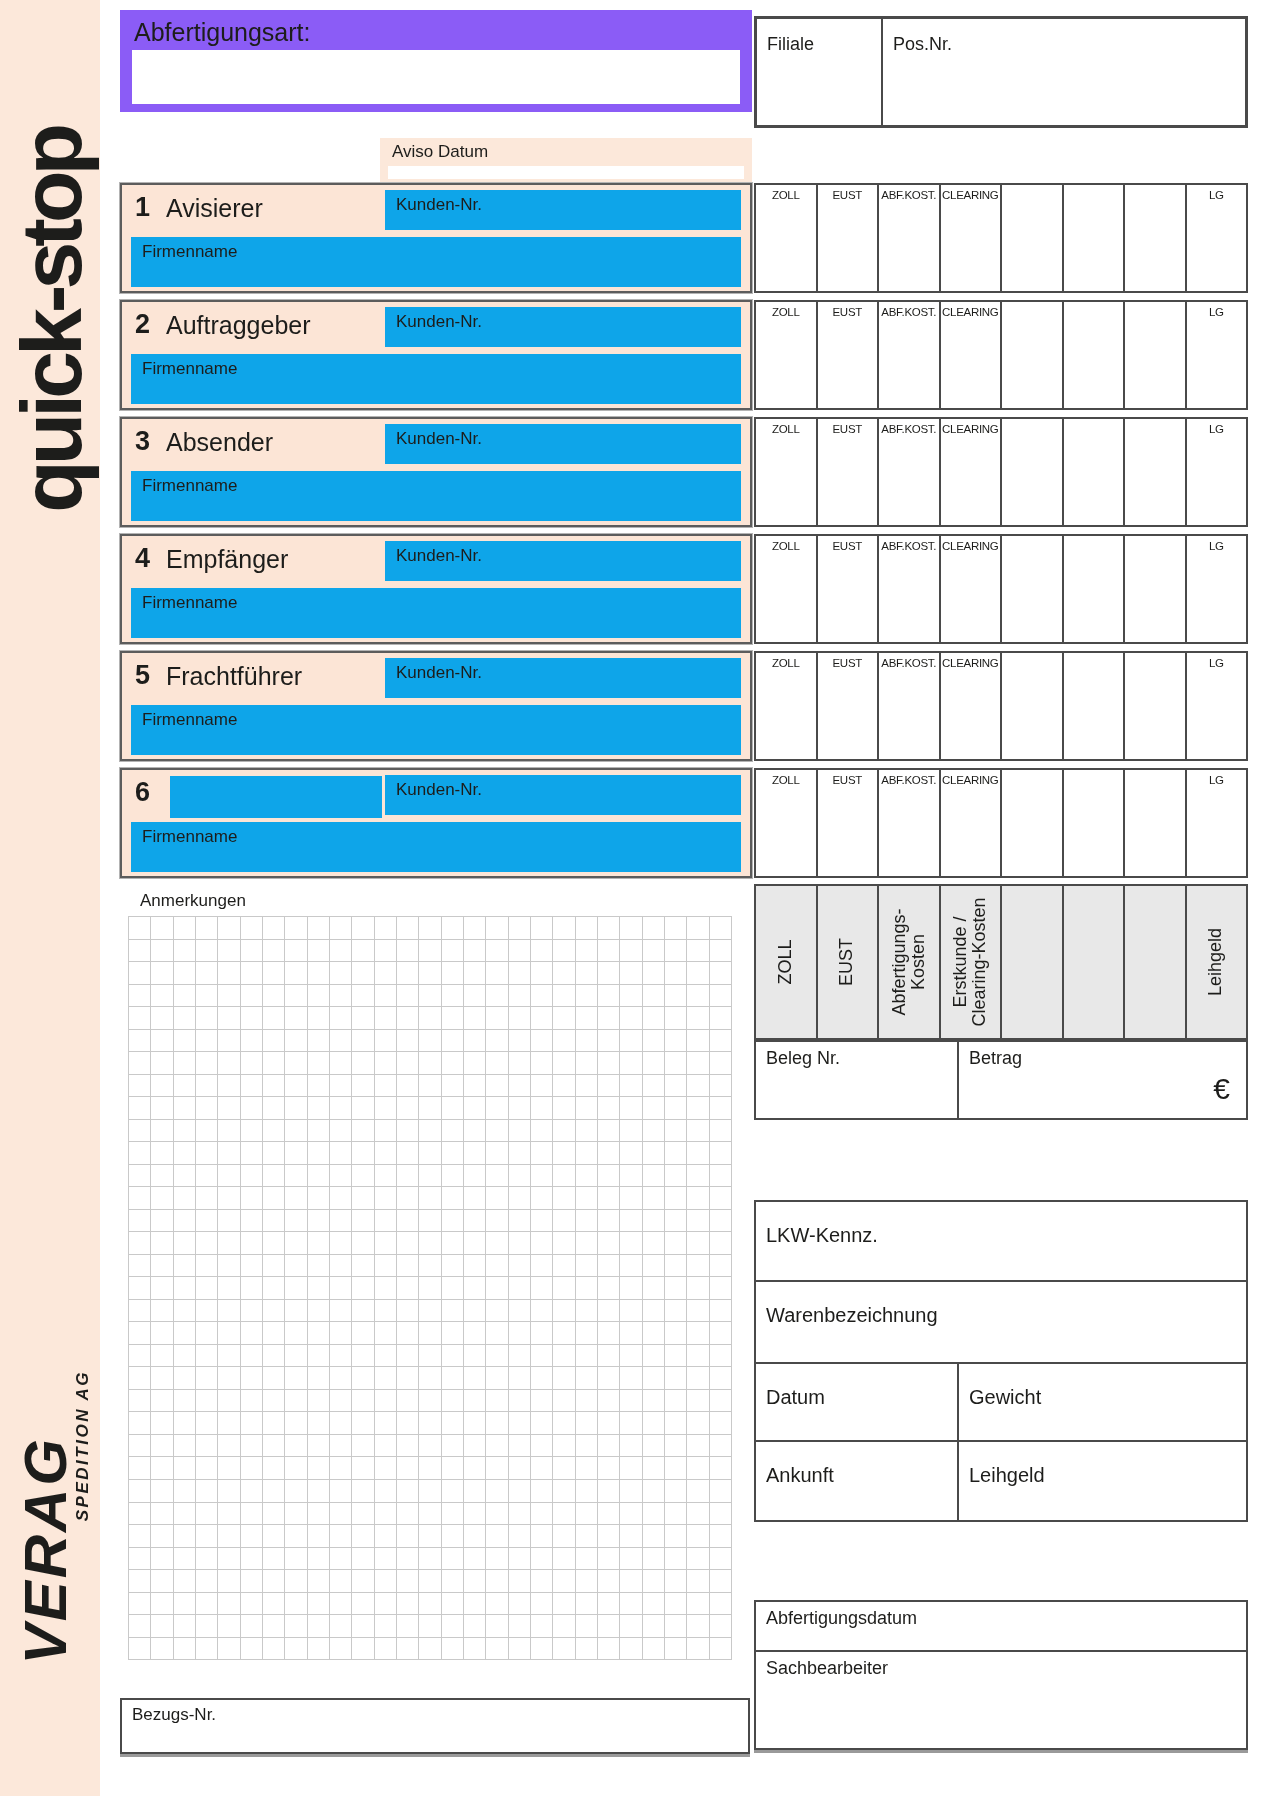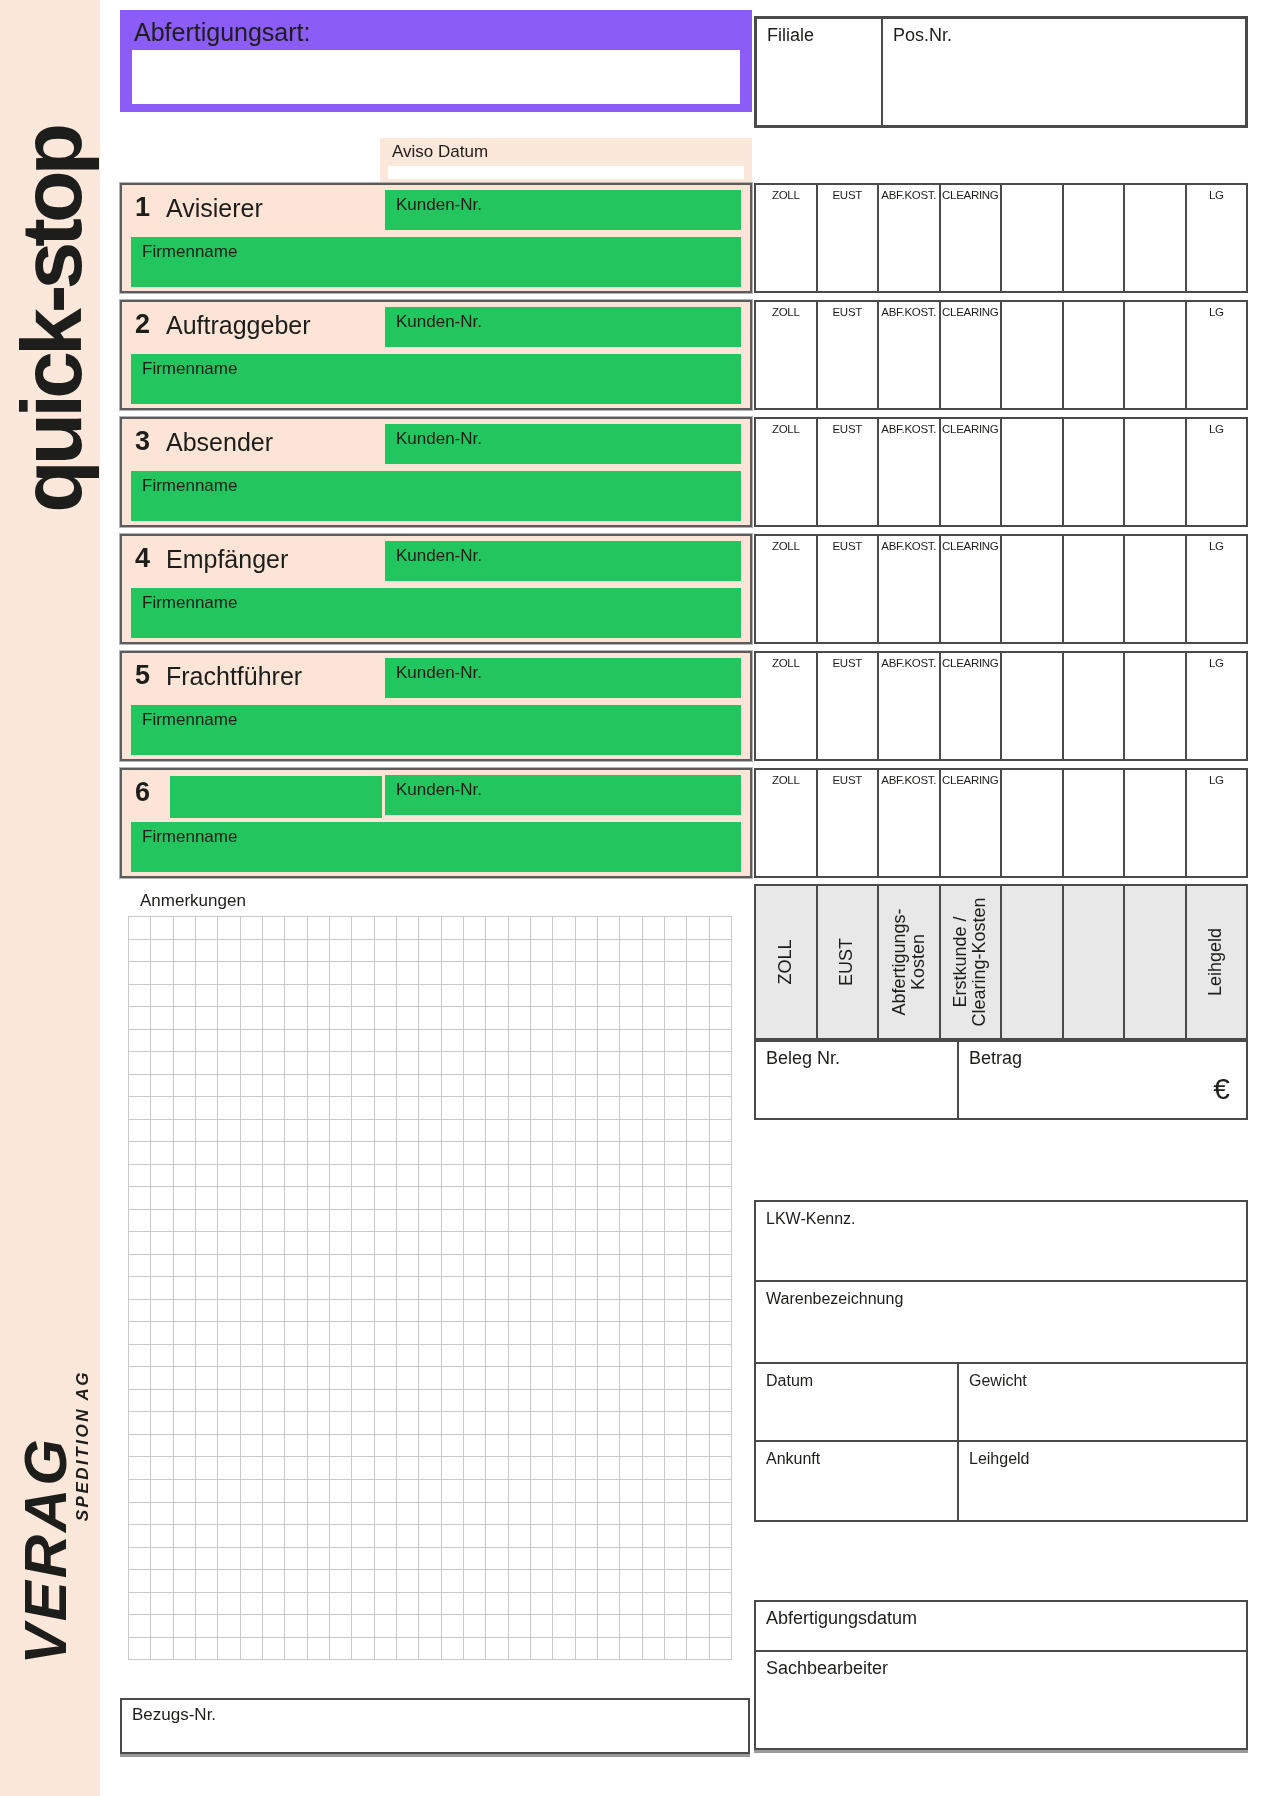--- a/index.html
+++ b/index.html
@@ -19,38 +19,38 @@
              display:flex;align-items:center;justify-content:center;}
   .logo-sped .vtext{font-size:17px;font-weight:bold;font-style:italic;letter-spacing:2.5px;}
 
   
   .graybox{position:absolute;left:120px;top:10px;width:632px;height:102px;background:#8b5cf6;}
   .graybox-label{position:absolute;left:14px;top:8px;font-size:25px;}
   .graybox-input{position:absolute;left:12px;top:40px;width:608px;height:54px;background:#fff;}
 
   .fbox{position:absolute;left:754px;top:16px;width:494px;height:112px;background:#fff;
         border:3px solid #4a4a4a;box-sizing:border-box;display:flex;}
-  .fcell{height:100%;box-sizing:border-box;padding:6px 10px;font-size:18px;}
+  .fcell{height:100%;box-sizing:border-box;padding:15px 10px;font-size:18px;}
   .fcell.filiale{width:126px;border-right:2px solid #4a4a4a;}
   .fcell.posnr{flex:1;}
 
   .aviso{position:absolute;left:380px;top:138px;width:372px;height:45px;background:#fce8da;}
   .aviso-label{position:absolute;left:12px;top:4px;font-size:17px;}
   .aviso-input{position:absolute;left:8px;top:28px;width:356px;height:13px;background:#fff;}
 
   .abrech-head{position:absolute;left:754px;top:139px;width:494px;height:44px;background:#ececec;
                border:2px solid #4a4a4a;box-sizing:border-box;display:flex;align-items:center;
                justify-content:center;font-size:21px;}
 
   
   .section{position:absolute;left:120px;width:632px;height:110px;background:#fce5d6;
            border:2px solid #5c5c5c;box-shadow:0 0 0 1px #b3b3b3;box-sizing:border-box;}
   .sec-num{position:absolute;left:13px;top:7px;font-size:27px;font-weight:bold;}
   .sec-label{position:absolute;left:44px;top:9px;font-size:25px;}
-  .field{background:#22c55e;position:absolute;}
+  .field{background:#0ea5e9;position:absolute;}
   .field-label{position:absolute;left:11px;top:5px;font-size:17px;}
   .sec-kunden{left:263px;top:5px;width:356px;height:40px;}
   .sec-firmen{left:9px;top:52px;width:610px;height:50px;}
   .sec6-extra{left:48px;top:6px;width:212px;height:42px;}
 
   
   .arow{position:absolute;left:754px;width:494px;height:110px;background:#fff;
         border:2px solid #4a4a4a;box-sizing:border-box;display:flex;}
   .acell{flex:1;border-right:2px solid #4a4a4a;text-align:center;padding-top:4px;
          font-size:11.5px;letter-spacing:-0.3px;overflow:hidden;}
@@ -71,21 +71,21 @@
   .bcell{position:relative;box-sizing:border-box;padding:6px 10px;font-size:18px;}
   .bcell.beleg{width:203px;border-right:2px solid #4a4a4a;}
   .bcell.betrag{flex:1;}
   .euro{position:absolute;right:16px;bottom:12px;font-size:30px;}
 
   
   .shiptable{position:absolute;left:754px;top:1200px;width:494px;height:322px;background:#fff;
              border:2px solid #4a4a4a;box-sizing:border-box;}
   .srow{position:absolute;left:0;width:100%;box-sizing:border-box;border-bottom:2px solid #4a4a4a;display:flex;}
   .srow:last-child{border-bottom:none;}
-  .scell{position:relative;box-sizing:border-box;padding:8px 10px;font-size:16px;height:100%;}
+  .scell{position:relative;box-sizing:border-box;padding:22px 10px;font-size:20px;height:100%;}
   .scell.half{width:203px;border-right:2px solid #4a4a4a;}
   .scell.rest{flex:1;border-right:none;}
   .scell.full{flex:1;}
 
   
   .procbox{position:absolute;left:754px;top:1600px;width:494px;height:150px;background:#fff;
            border:2px solid #4a4a4a;box-sizing:border-box;box-shadow:0 3px 0 #9a9a9a;}
   .prow1{position:absolute;left:0;top:0;width:100%;height:50px;box-sizing:border-box;
          border-bottom:2px solid #4a4a4a;padding:6px 10px;font-size:18px;}
   .prow2{position:absolute;left:0;top:50px;width:100%;height:100px;box-sizing:border-box;

